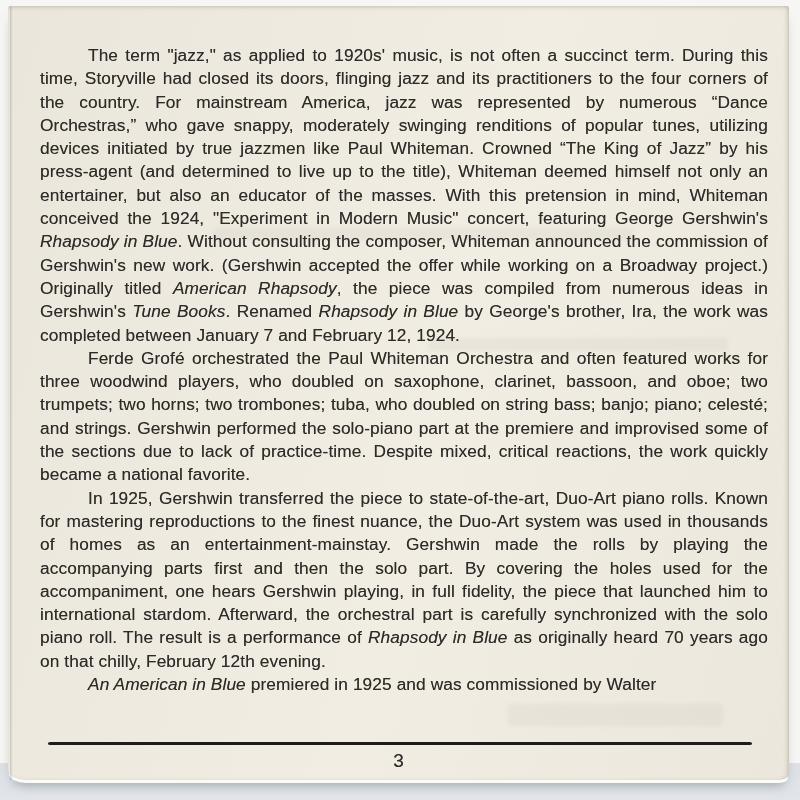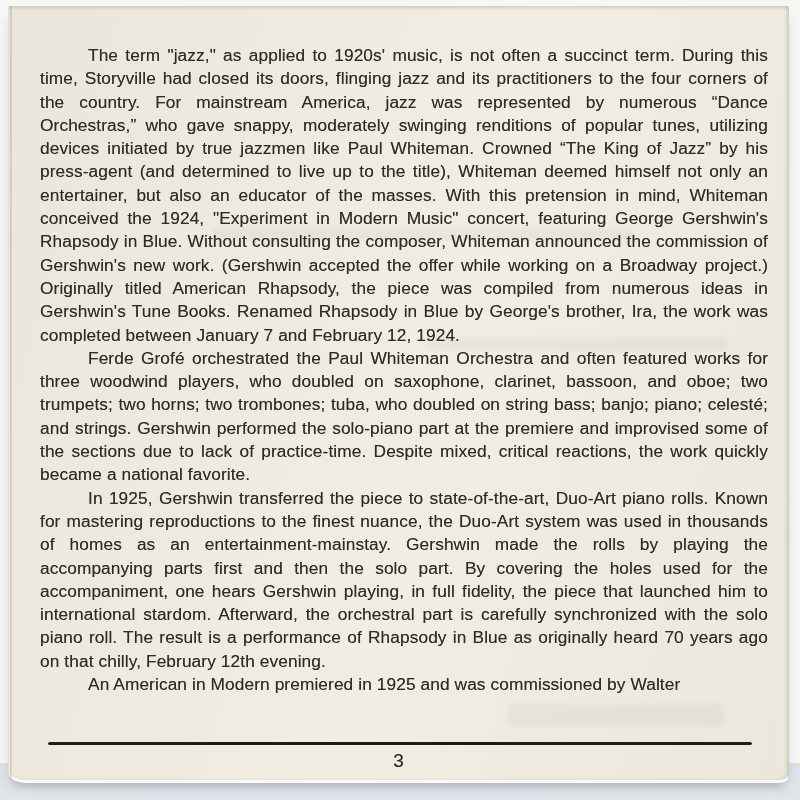--- a/index.html
+++ b/index.html
@@ -47,21 +47,21 @@
     position: absolute;
     left: 32px; top: 38px; width: 728px;
     color: var(--ink);
     font-size: 17.3px;
     line-height: 23.3px;
     text-align: justify;
     letter-spacing: 0.1px;
     text-shadow: 0 0 0.5px rgba(45, 43, 40, 0.55);
   }
   .para { text-indent: 48px; margin: 0; }
-  .para .italic { }
+  .para .italic { font-style: italic; }
   .footer-rule {
     position: absolute;
     left: 40px; top: 736px; width: 704px; height: 3px;
     background: var(--rule);
     border-radius: 2px / 1.5px;
   }
   .page-number {
     position: absolute;
     left: 0; top: 743px; width: 100%;
     text-align: center;
@@ -90,19 +90,19 @@
   <div class="fold-crease"></div>
 
   <div class="showthrough-smudge smudge-1"></div>
   <div class="showthrough-smudge smudge-2"></div>
   <div class="showthrough-smudge smudge-3"></div>
 
   <div class="text-block">
       <p class="para"><span>The term "jazz," as applied to 1920s' music, is not often a succinct term.  During this time, Storyville had closed its doors, flinging jazz and its practitioners to the four corners of the country.  For mainstream America, jazz was represented by numerous “Dance Orchestras,” who gave snappy, moderately swinging renditions of popular tunes, utilizing devices initiated by true jazzmen like Paul Whiteman.  Crowned “The King of Jazz” by his press-agent (and determined to live up to the title), Whiteman deemed himself not only an entertainer, but also an educator of the masses.  With this pretension in mind, Whiteman conceived the 1924, "Experiment in Modern Music" concert, featuring George Gershwin's </span><span class="italic">Rhapsody in Blue</span><span>.  Without consulting the composer, Whiteman announced the commission of Gershwin's new work.  (Gershwin accepted the offer while working on a Broadway project.)  Originally titled </span><span class="italic">American Rhapsody</span><span>, the piece was compiled from numerous ideas in Gershwin's </span><span class="italic">Tune Books</span><span>.  Renamed </span><span class="italic">Rhapsody in Blue</span><span> by George's brother, Ira, the work was completed between January 7 and February 12, 1924.</span></p>
       <p class="para"><span>Ferde Grofé orchestrated the Paul Whiteman Orchestra and often featured works for three woodwind players, who doubled on saxophone, clarinet, bassoon, and oboe; two trumpets; two horns; two trombones; tuba, who doubled on string bass; banjo; piano; celesté; and strings.  Gershwin performed the solo-piano part at the premiere and improvised some of the sections due to lack of practice-time.  Despite mixed, critical reactions, the work quickly became a national favorite.</span></p>
       <p class="para"><span>In 1925, Gershwin transferred the piece to state-of-the-art, Duo-Art piano rolls.  Known for mastering reproductions to the finest nuance, the Duo-Art system was used in thousands of homes as an entertainment-mainstay.  Gershwin made the rolls by playing the accompanying parts first and then the solo part.  By covering the holes used for the accompaniment, one hears Gershwin playing, in full fidelity, the piece that launched him to international stardom.  Afterward, the orchestral part is carefully synchronized with the solo piano roll.  The result is a performance of </span><span class="italic">Rhapsody in Blue</span><span> as originally heard 70 years ago on that chilly, February 12th evening.</span></p>
-      <p class="para"><span class="italic">An American in Modern</span><span> premiered in 1925 and was commissioned by Walter</span></p>
+      <p class="para"><span class="italic">An American in Blue</span><span> premiered in 1925 and was commissioned by Walter</span></p>
     </div>
 
   <div class="footer-rule"></div>
 
   <div class="page-number">3</div>
 </div>
 
 </body></html>

